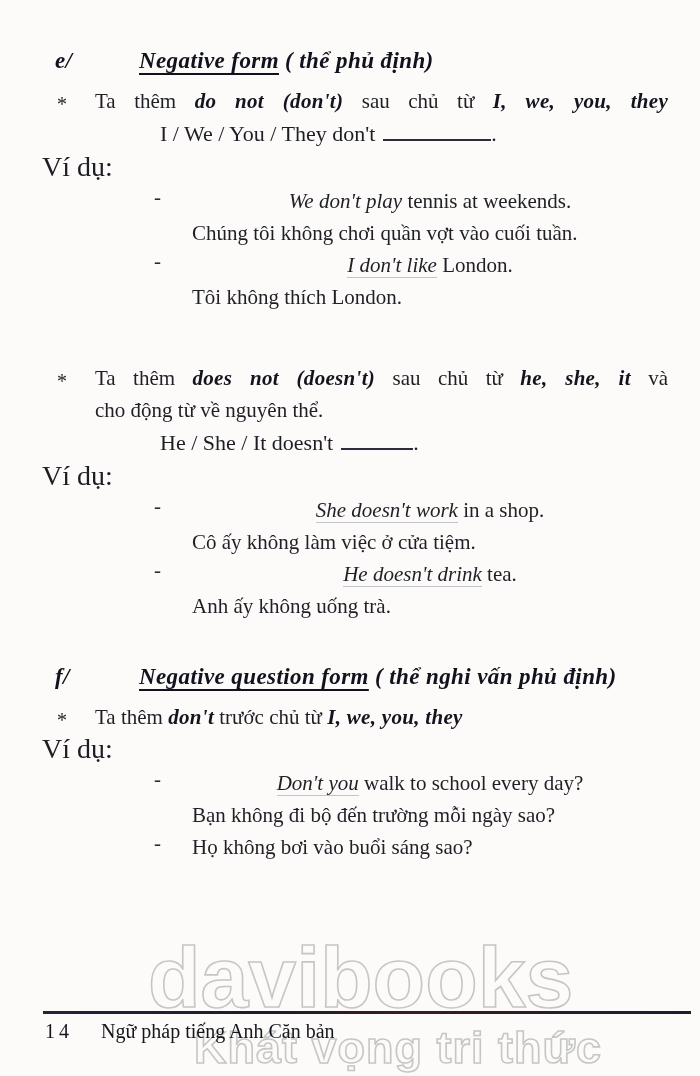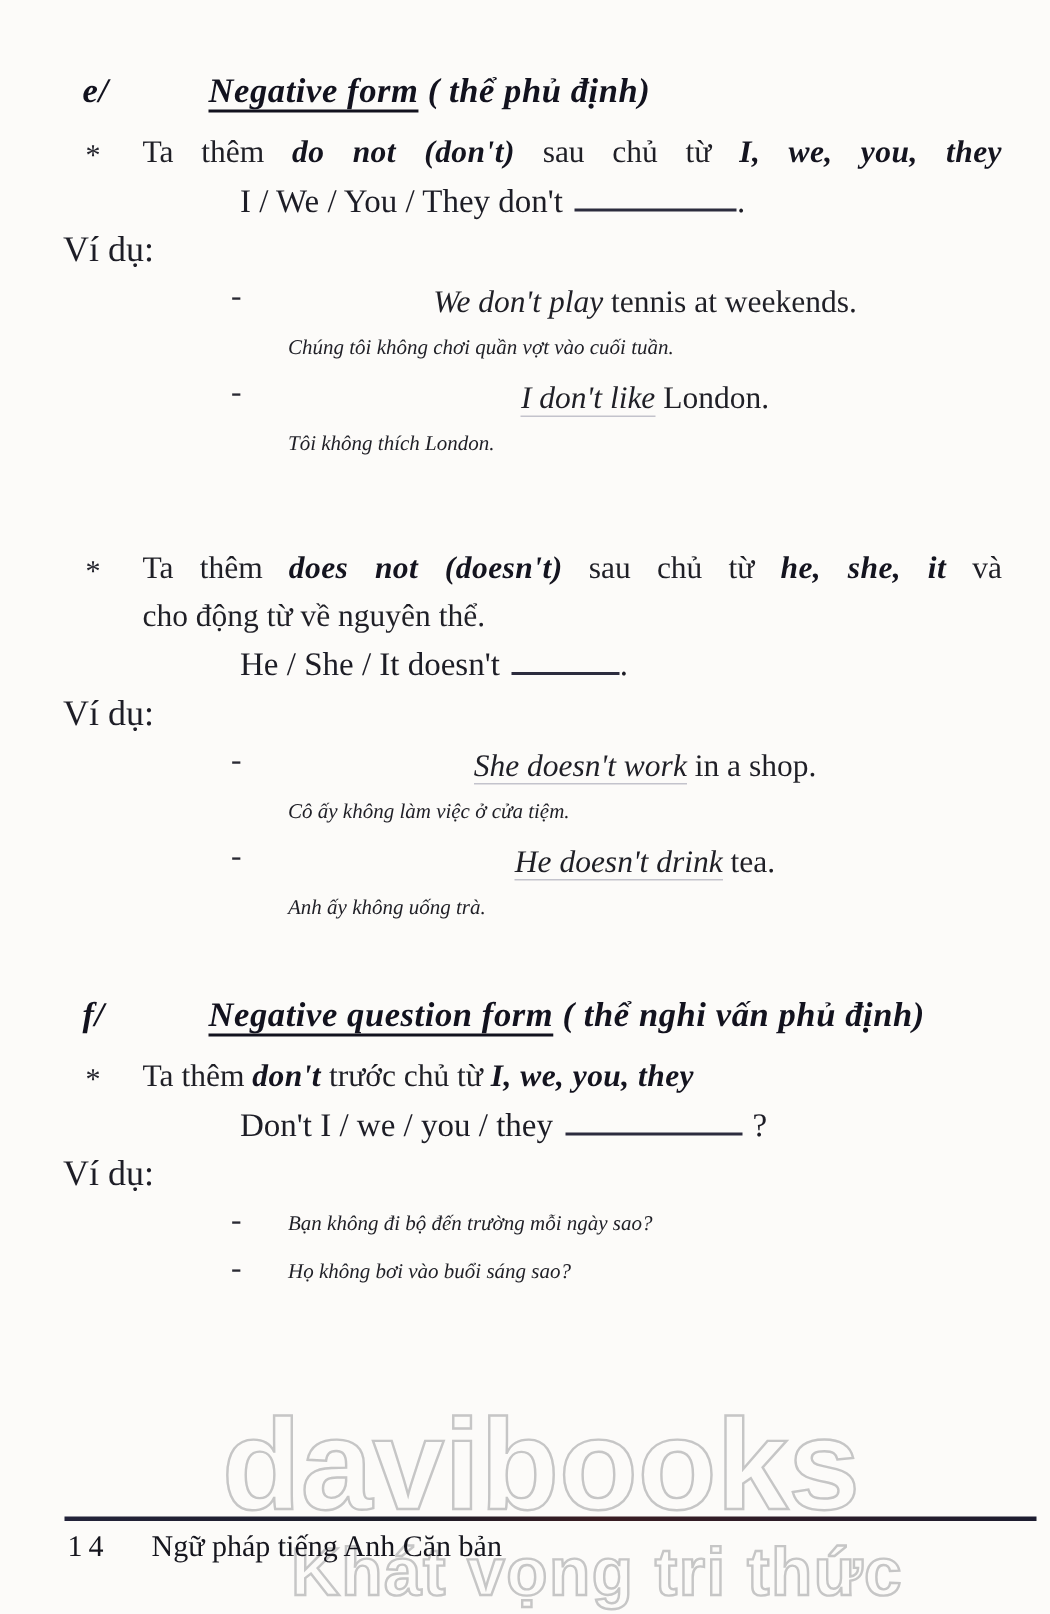--- a/index.html
+++ b/index.html
@@ -82,21 +82,21 @@
     vertical-align: baseline;
     margin-left: 8px;
   }
   .blank-1 { width: 108px; }
   .blank-2 { width: 72px; }
   .blank-3 { width: 118px; }
   .punct-gap { margin-left: 7px; }
 
   
   .vidu {
-    font-size: 24px;
+    font-size: 28px;
     line-height: 32px;
     margin-left: -13px;
     color: #1d1d26;
   }
 
   
   .examples { margin-top: 2px; }
   .example { position: relative; padding-left: 137px; }
   .ex-line {
     font-size: 21px;
@@ -109,22 +109,21 @@
     top: 0;
     font-size: 21px;
     color: #2a2a33;
   }
   .ex-em {
     font-style: italic;
     border-bottom: 1.5px solid #c3c3cc;
   }
   .ex-em.no-u { border-bottom: none; }
   .ex-vi {
-    font-style: italic;
-    font-size: 14px;
+    font-size: 21px;
     line-height: 32px;
   }
 
   .gap-lg { height: 40px; }
 
   
   .footer-rule {
     position: absolute;
     left: 43px;
     top: 1011px;
@@ -231,29 +230,27 @@
     <div class="heading heading-f">
       <span class="h-label">f/</span>
       <span class="u">Negative question form</span><span> ( thể nghi vấn phủ định)</span>
     </div>
 
     <div class="rule">
       <span class="marker">*</span>
       <span>Ta thêm </span><span class="bi">don't</span><span> trước chủ từ </span><span class="bi">I, we, you, they</span>
     </div>
 
-    <div class="pattern">
-      <span>Don't I / we / you / they</span><span class="blank blank-3"></span><span class="punct-gap">?</span>
-    </div>
 
     <div class="vidu">Ví dụ:</div>
 
     <div class="examples">
       <div class="example">
         <span class="ex-dash">-</span>
+        <div class="ex-line"><span class="ex-em">Don't you</span><span> walk to school every day?</span></div>
         <div class="ex-vi">Bạn không đi bộ đến trường mỗi ngày sao?</div>
       </div>
       <div class="example">
         <span class="ex-dash">-</span>
         <div class="ex-vi">Họ không bơi vào buổi sáng sao?</div>
       </div>
     </div>
 
   </div>
 

